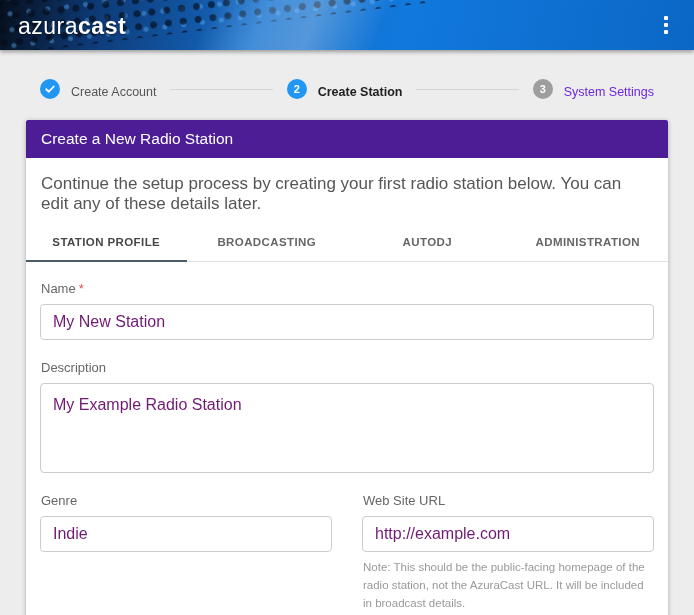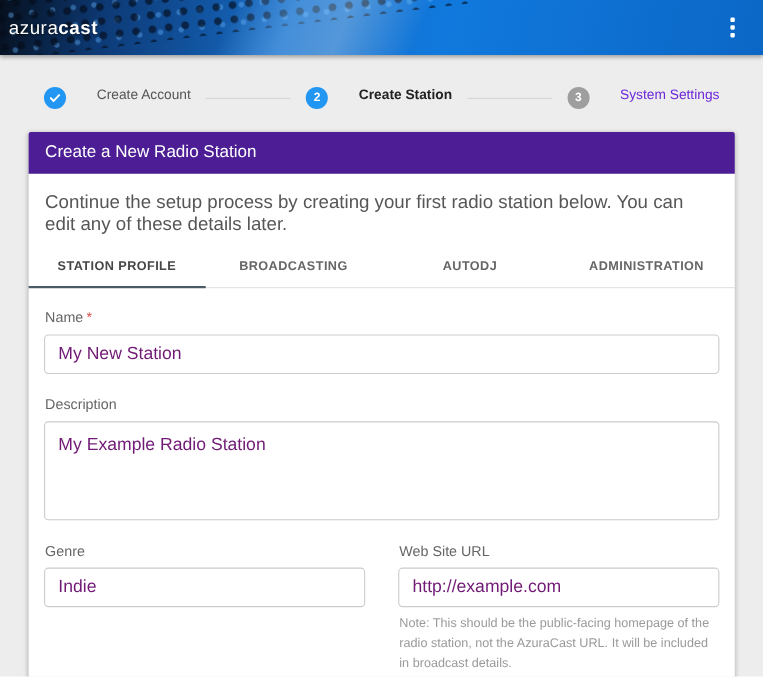--- a/index.html
+++ b/index.html
@@ -28,41 +28,41 @@
     transform:rotate(-7deg);
     transform-origin:left top;
   }
   .appbar-streak {
     position:absolute; inset:0;
     background:linear-gradient(112deg,
       transparent 30%, rgba(140,200,255,.40) 38%,
       rgba(235,248,255,.30) 45%, rgba(20,90,180,0) 55%);
   }
   .logo {
-    position:absolute; left:8px; top:50%; transform:translateY(-46%);
-    color:#fff; font-size:17px; letter-spacing:.5px;
+    position:absolute; left:18px; top:50%; transform:translateY(-46%);
+    color:#fff; font-size:23px; letter-spacing:.5px;
     text-shadow:0 1px 2px rgba(0,0,0,.55);
     z-index:2; user-select:none;
   }
   .logo .light { font-weight:400; }
   .logo .bold  { font-weight:700; }
   .kebab {
     position:absolute; right:13px; top:50%; transform:translateY(-50%);
     width:30px; height:30px; z-index:2; cursor:pointer;
     display:flex; flex-direction:column; gap:3px;
     align-items:center; justify-content:center;
   }
   .kebab i { width:4px; height:4px; background:#fff; border-radius:1px; }
 
   
   .stepper {
     display:flex; align-items:center;
     padding:29px 40px 0 40px;
   }
-  .step { display:flex; align-items:flex-start; gap:28px; white-space:nowrap; }
+  .step { display:flex; align-items:flex-end; gap:11px; white-space:nowrap; }
   .step-circle {
     width:20px; height:20px; border-radius:50%;
     display:flex; align-items:center; justify-content:center;
     color:#fff; font-size:11px; font-weight:700; flex:0 0 auto;
   }
   .step-circle.done, .step-circle.active { background:#2196f3; }
   .step-circle.upcoming { background:#9e9e9e; }
   .step-label { font-size:12.5px; color:#565656; }
   .step.active .step-label { color:#222; font-weight:700; }
   .step.upcoming .step-label { color:#6d28d9; }

